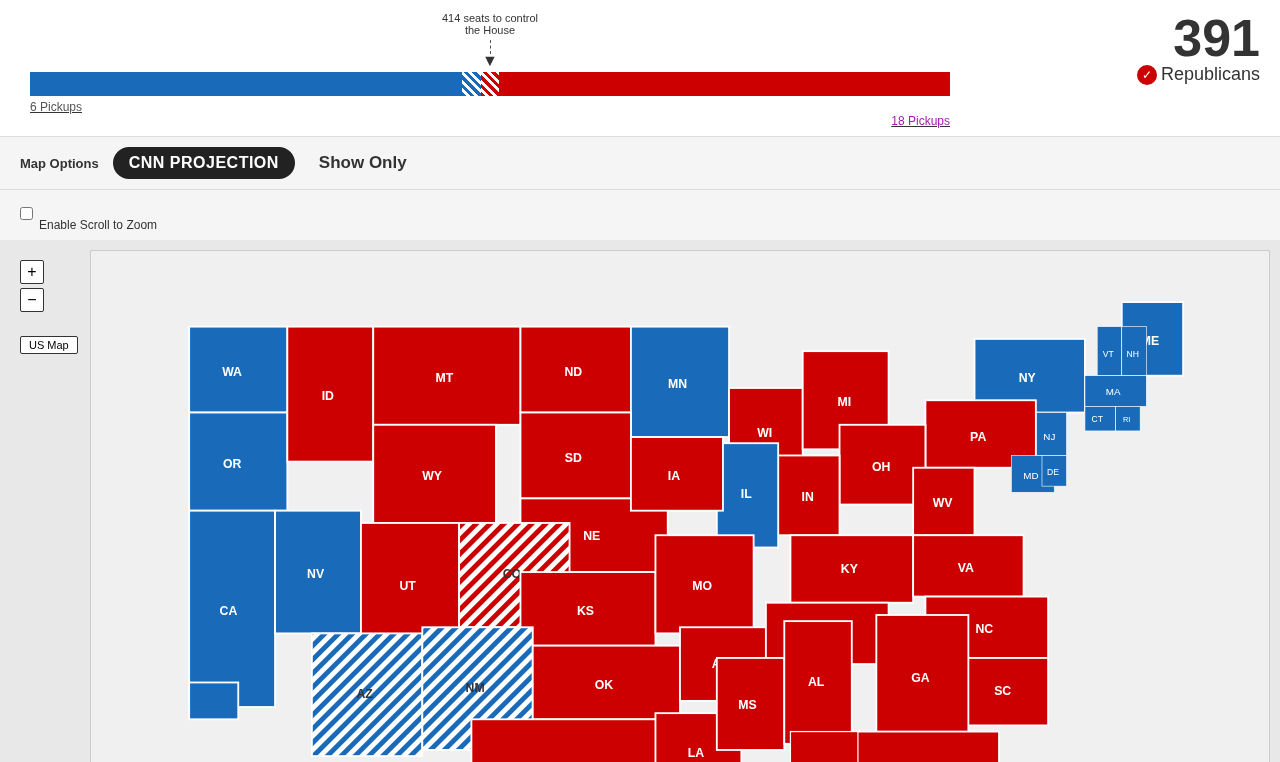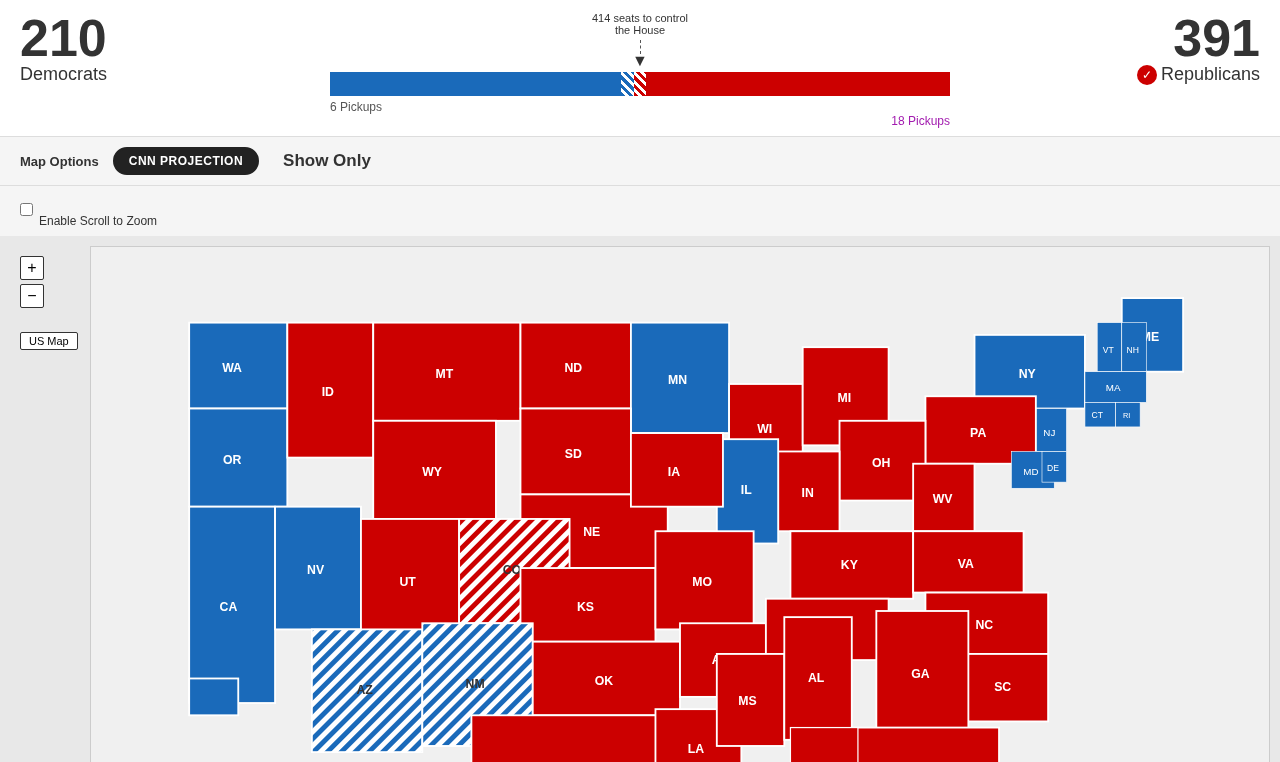--- a/index.html
+++ b/index.html
@@ -70,21 +70,21 @@
     }
 
     .map-options-label { font-size: 13px; font-weight: bold; }
     .show-only-label { font-size: 17px; font-weight: bold; margin-left: 10px; }
 
     .btn-group { display: flex; gap: 8px; align-items: center; }
 
     .btn-pill {
       border-radius: 20px;
       padding: 5px 14px;
-      font-size: 12px;
+      font-size: 16px;
       font-weight: bold;
       cursor: pointer;
       border: 2px solid #737373;
       background: transparent;
       color: #333;
       letter-spacing: 0.5px;
     }
     .btn-pill.active {
       background: #222;
       color: #fff;
@@ -164,40 +164,36 @@
       justify-content: space-between;
       max-width: 1260px;
       margin: 0 auto;
     }
   </style>
 </head>
 <body>
 
 <div class="header-section">
   <div class="header-top">
-    <div class="dem-block">
-      <div class="seat-count-dem">210</div>
-      <div class="party-label-dem">Democrats</div>
-    </div>
 
     <div style="flex:1; display:flex; flex-direction:column; align-items:center; padding: 0 10px;">
       <div style="font-size:11px; text-align:center; white-space:pre-line; margin-bottom:4px;">414 seats to control
 the House</div>
       <div style="position:relative; width:1px; height:14px; border-left:1px dashed #555; margin-bottom:0;"></div>
       <div style="position:relative; width:100%;">
         <div style="position:absolute; left:50%; transform:translateX(-50%); top:-2px; font-size:16px;">▼</div>
       </div>
 
       <div class="bar-container" style="width:100%; margin-top:18px;">
         <div class="bar-dem" style="width:47%;"></div>
         <div class="bar-dem-flip" style="width:2%;"></div>
         <div class="bar-rep-flip" style="width:2%;"></div>
         <div class="bar-rep" style="width:49%;"></div>
       </div>
-      <div style="width:100%; display:flex; justify-content:space-between; margin-top:2px;">
+      <div style="width:100%; display:flex; justify-content:space-between; margin-top:2px;text-decoration:underline;">
         <div class="pickups-dem">6 Pickups</div>
         <div class="pickups-rep">18 Pickups</div>
       </div>
     </div>
 
     <div class="rep-block">
       <div class="seat-count-rep">391</div>
       <div class="party-label-rep">
         <span class="checkmark-icon">✓</span>
         <span>Republicans</span>

